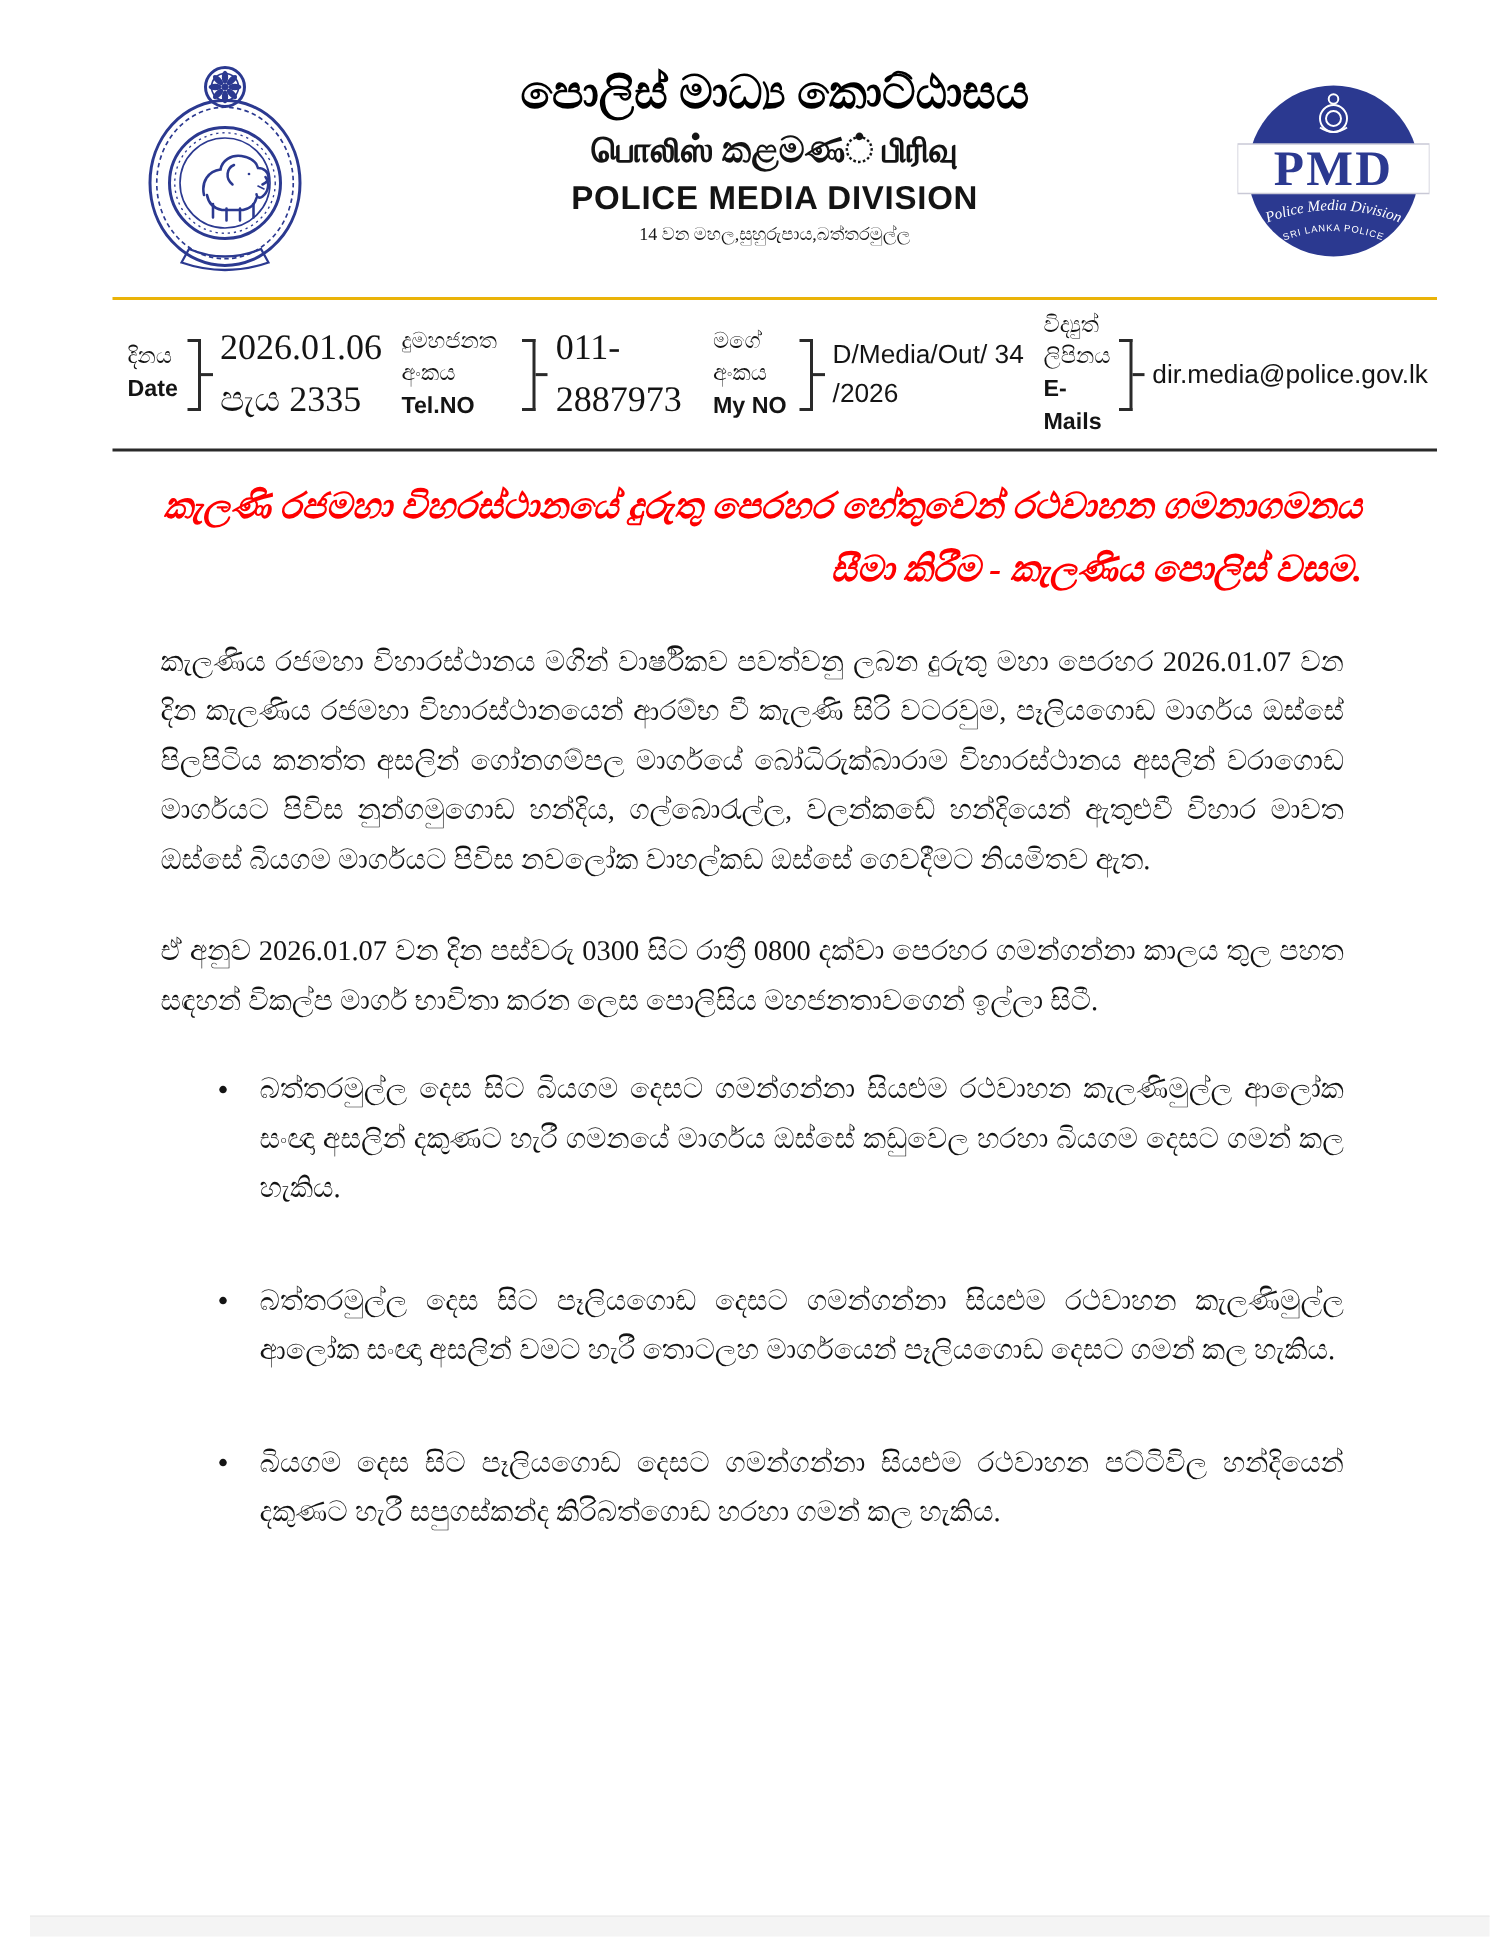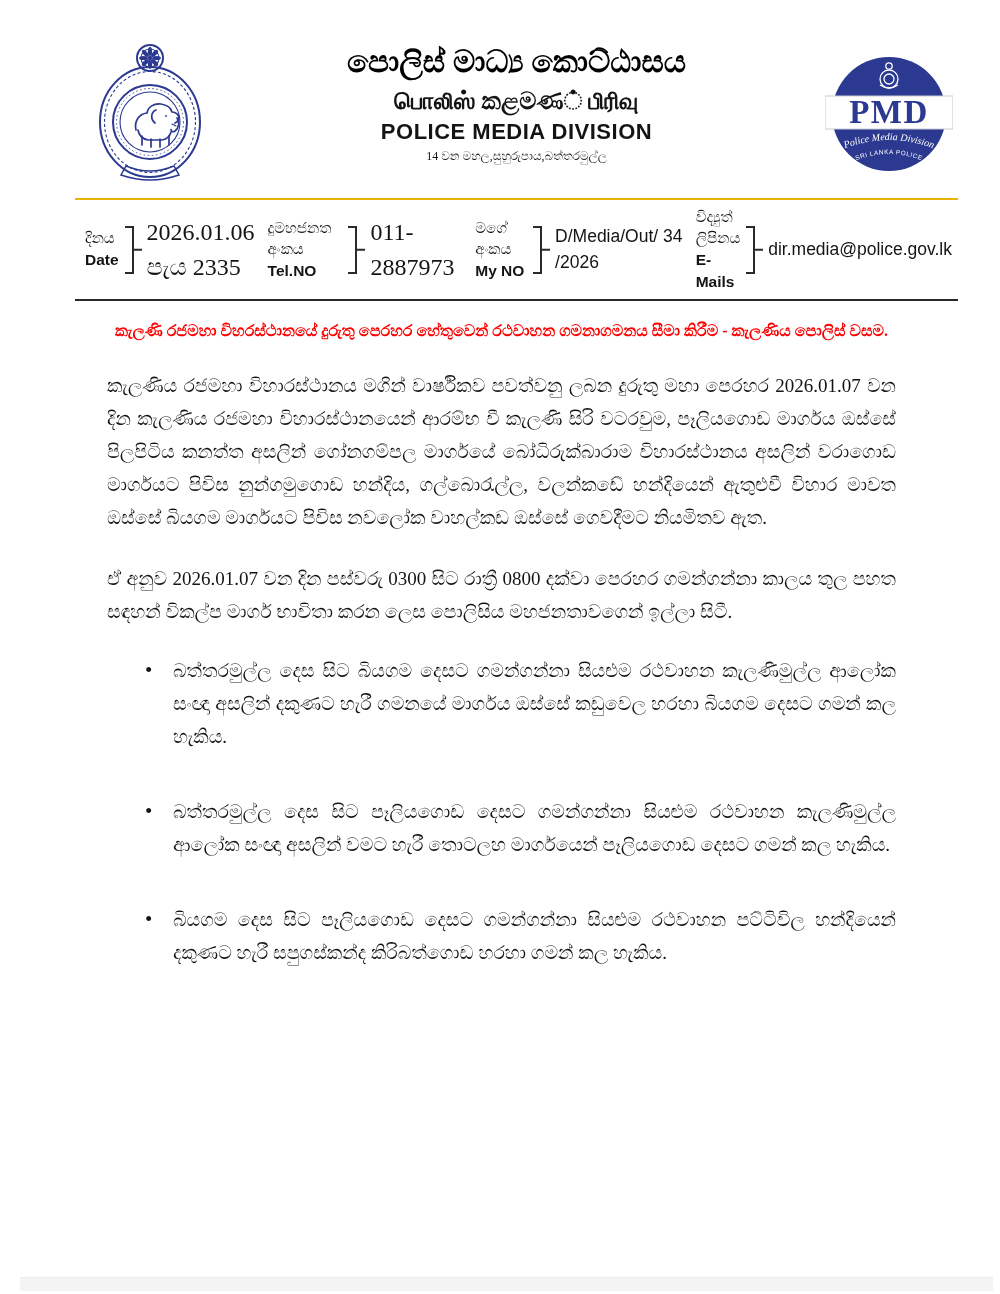--- a/index.html
+++ b/index.html
@@ -35,22 +35,22 @@
   .bracket::before{content:"";position:absolute;right:5px;top:0;bottom:0;width:7px;
     border-top:2.5px solid #2a2a2a;border-right:2.5px solid #2a2a2a;border-bottom:2.5px solid #2a2a2a;}
   .bracket::after{content:"";position:absolute;right:-3px;top:50%;width:8px;height:2.5px;
     background:#2a2a2a;transform:translateY(-50%);}
   .mvals{display:flex;flex-direction:column;justify-content:center;line-height:1.45;}
   .mval-serif{font-size:24px;font-family:"Liberation Serif",serif;}
   .mval-sans{font-size:17.5px;font-family:"Liberation Sans","DejaVu Sans",sans-serif;}
 
   
   .recipients{margin:18px 100px 0 118px;font-weight:bold;font-size:19px;line-height:1.58;}
-  .headline{margin:16px 85px 0 95px;text-align:center;font-weight:bold;font-size:16px;
-            line-height:1.75;color:#fe0000;}
+  .headline{margin:16px 85px 0 95px;text-align:right;font-weight:bold;font-size:24px;
+            line-height:1.75;color:#fe0000;font-style:italic;}
   .para{margin:24px 97px 0 107px;text-align:justify;font-size:19px;line-height:33px;}
   .para.second{margin-top:28px;}
   .subheading{margin:42px 97px 0 103px;font-size:19px;}
   ul.routes{list-style:none;margin:26px 0 0 0;padding:0;}
   ul.routes li{
     position:relative;margin:0 97px 42px 145px;padding-left:28px;
     text-align:justify;font-size:19px;line-height:33px;
   }
   ul.routes li::before{content:"\2022";position:absolute;left:0;top:0;font-size:21px;}
 

